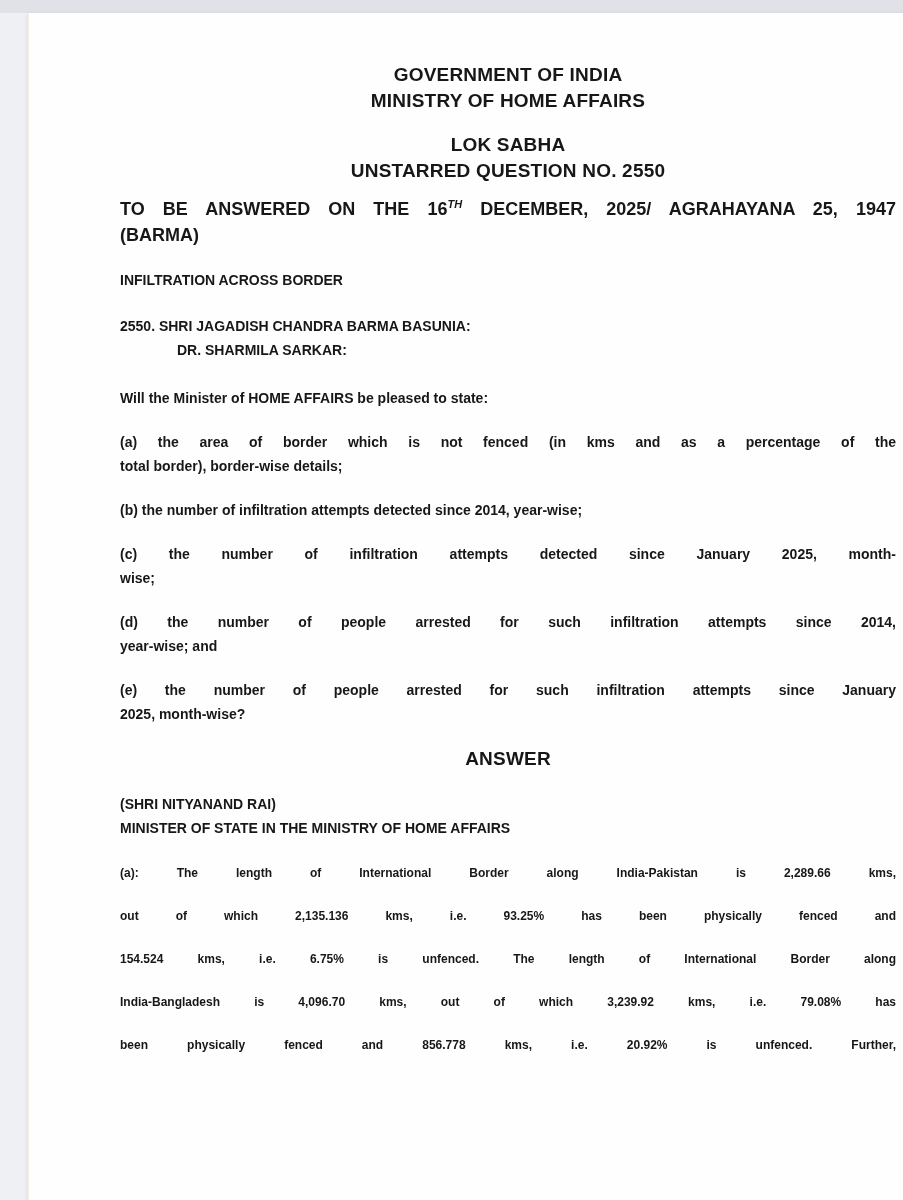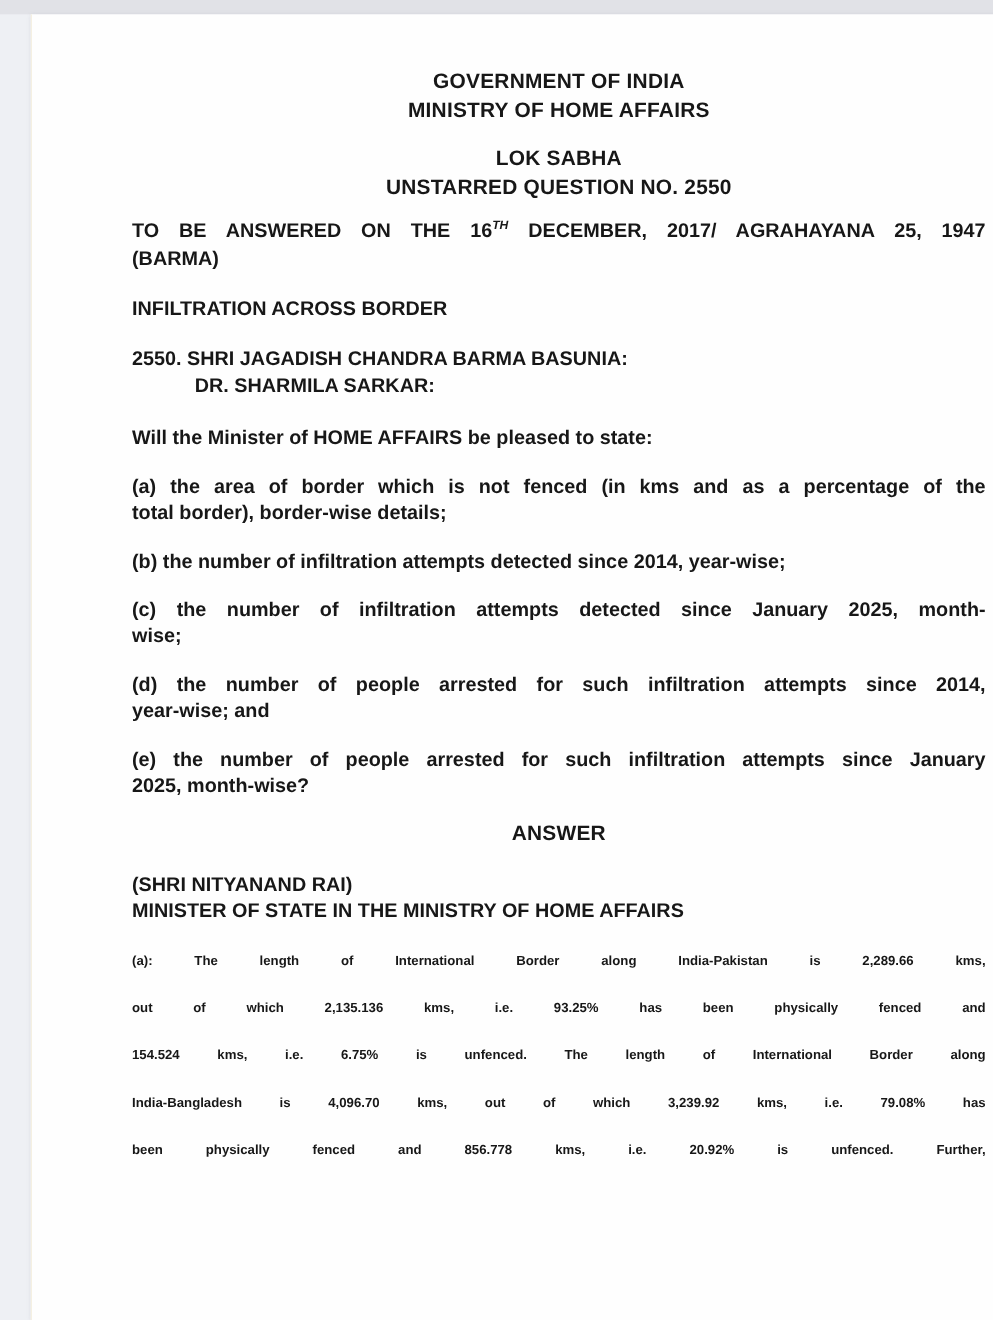--- a/index.html
+++ b/index.html
@@ -36,21 +36,21 @@
   }
   
   .c-line {
     text-align: center;
     font-size: 19px;
     line-height: 26px;
     letter-spacing: 0.2px;
   }
   
   .b-line {
-    font-size: 18px;
+    font-size: 14px;
     line-height: 24px;
     text-align: left;
   }
   .date-line {
     font-size: 18px;
     line-height: 26px;
   }
   
   .stretch {
     text-align: justify;
@@ -89,21 +89,21 @@
     <div class="c-line">GOVERNMENT OF INDIA</div>
     <div class="c-line">MINISTRY OF HOME AFFAIRS</div>
   </div>
 
   <div class="blk-house">
     <div class="c-line">LOK SABHA</div>
     <div class="c-line">UNSTARRED QUESTION NO. 2550</div>
   </div>
 
   <div class="blk-date">
-    <div class="date-line stretch"><span>TO BE ANSWERED ON THE 16</span><sup class="ord">TH</sup><span> DECEMBER, 2017/ AGRAHAYANA 25, 1947</span></div>
+    <div class="date-line stretch"><span>TO BE ANSWERED ON THE 16</span><sup class="ord">TH</sup><span> DECEMBER, 2025/ AGRAHAYANA 25, 1947</span></div>
     <div class="date-line">(BARMA)</div>
   </div>
 
   <div class="blk-subject">
     <div class="b-line">INFILTRATION ACROSS BORDER</div>
   </div>
 
   <div class="blk-members">
     <div class="b-line">2550. SHRI JAGADISH CHANDRA BARMA BASUNIA:</div>
     <div class="b-line member-indent">DR. SHARMILA SARKAR:</div>

